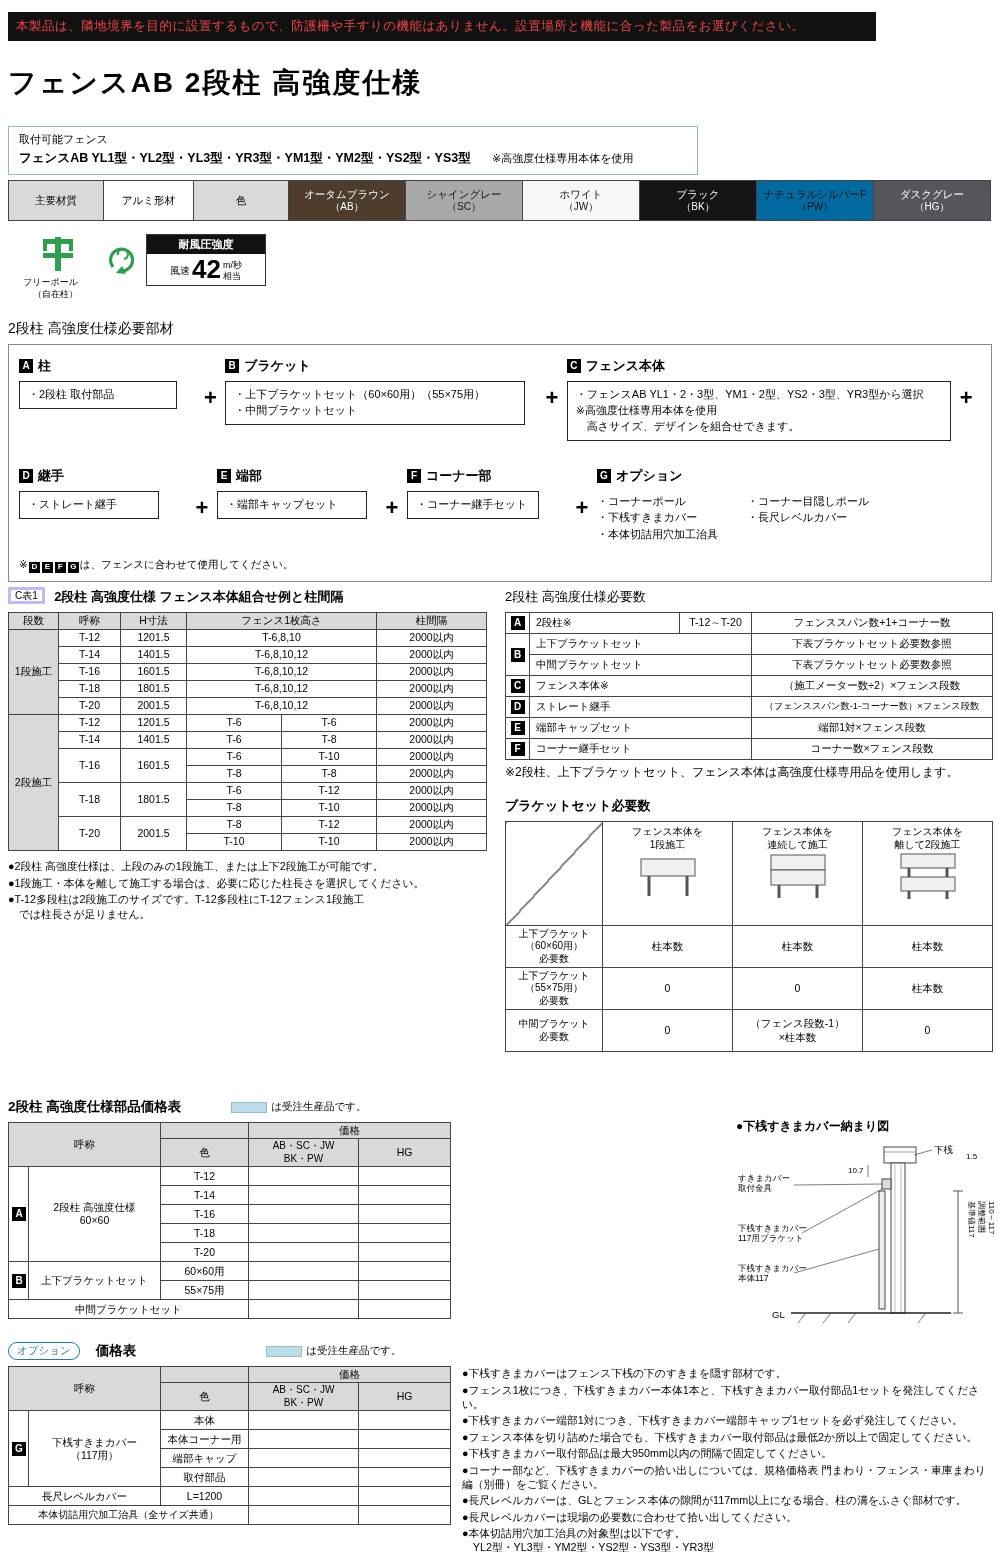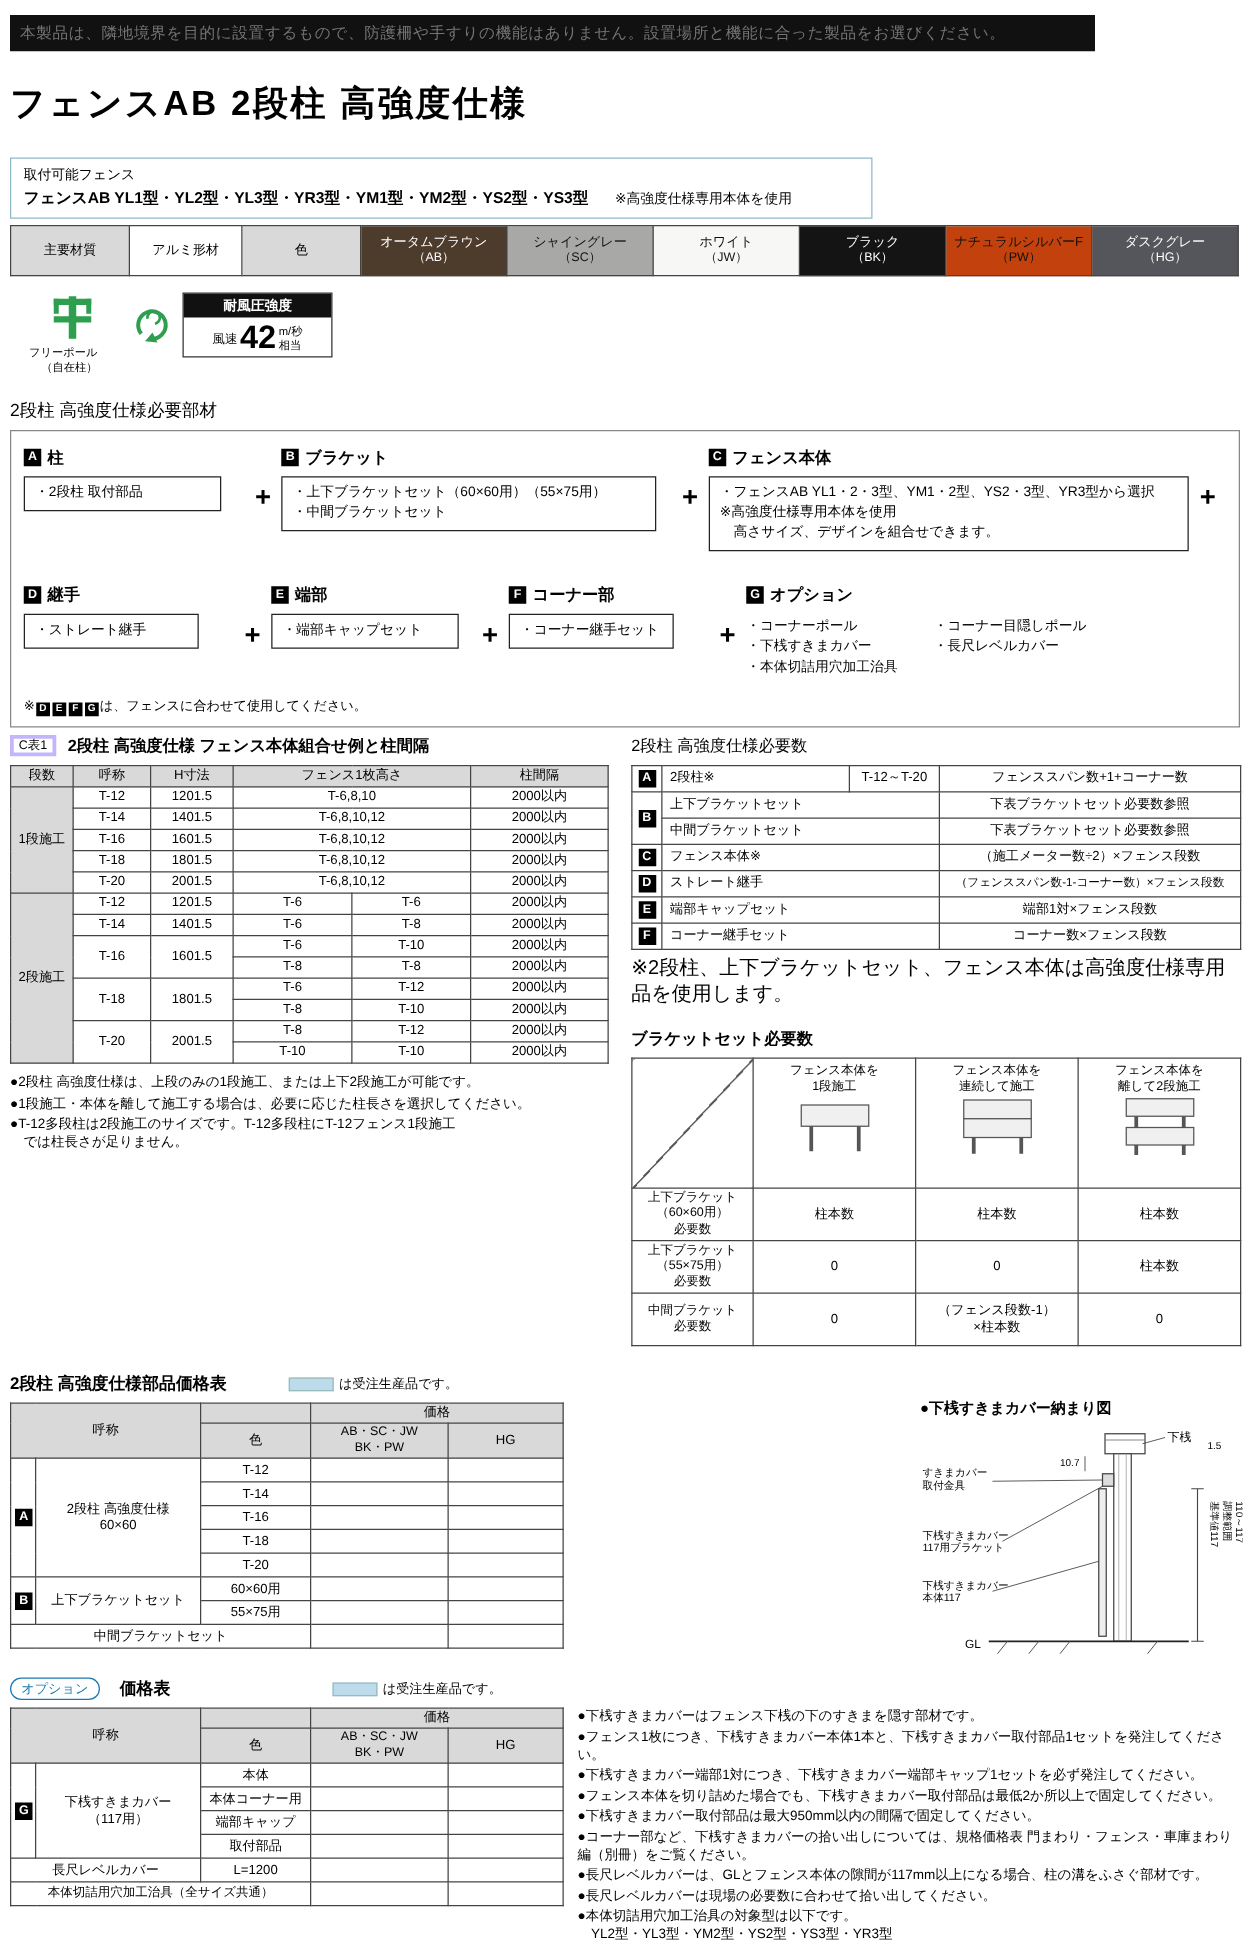--- a/index.html
+++ b/index.html
@@ -9,21 +9,21 @@
   table{border-collapse:collapse;table-layout:fixed}
   td,th{border:1px solid #444;font-weight:normal;text-align:center;vertical-align:middle;padding:1px 3px;font-size:10.5px;line-height:1.25}
   .hd{background:#d9d9d9}
   .pre{white-space:pre-line}
   .lft{text-align:left;padding-left:6px}
   .sm9{font-size:9.3px}
   .keysq{display:inline-flex;align-items:center;justify-content:center;width:14px;height:14px;background:#000;color:#fff;font-size:10px;font-weight:bold;line-height:1}
   .keysq.sm{width:11px;height:11px;font-size:8px;margin:0 1px;vertical-align:-1px}
   .sec-heading{font-size:14px;font-weight:normal}
   
-  #notice{left:8px;top:12px;width:868px;background:#111;color:#737373;font-size:12.5px;padding:6px 8px;letter-spacing:.5px}
+  #notice{left:8px;top:12px;width:868px;background:#111;color:#ef4444;font-size:12.5px;padding:6px 8px;letter-spacing:.5px}
   #title{left:8px;top:64px;font-size:28px;font-weight:bold;letter-spacing:2px}
   #compat{left:8px;top:126px;width:690px;border:1px solid #8fb8c8;padding:5px 10px 7px}
   #compat .lbl{font-size:11px;margin-bottom:3px}
   #compat .models{font-size:12.5px;font-weight:bold}
   #compat .note{font-size:11px;font-weight:normal;margin-left:18px}
   
   #materials{left:8px;top:180px}
   #materials td{height:40px}
   .sw-name{font-size:10.5px;line-height:1.2}
   .sw-code{font-size:10px;line-height:1.2}
@@ -53,21 +53,21 @@
   .tagbox{border:3px solid #c4b5fd;font-size:10px;padding:0 4px;margin-right:6px;vertical-align:2px}
   .combo-head{font-size:13px;font-weight:bold}
   .combo{margin-top:6px;width:478px}
   .combo td,.combo th{height:17px;padding:0 2px}
   .combo-notes{margin-top:8px;font-size:10.8px;line-height:1.35}
   .combo-notes div{margin-bottom:2px}
   
   #req-sec{left:505px;top:588px;width:487px}
   .req{margin-top:6px;width:487px}
   .req td{height:21px}
-  .req-note{font-size:16px;margin-top:4px}
+  .req-note{font-size:12px;margin-top:4px}
   .bracket-heading{font-size:13px;font-weight:bold;margin-top:16px}
   .bracket{margin-top:6px;width:487px}
   .bracket th{font-size:10px;padding-top:4px}
   .bracket td{height:42px}
   .bracket .bh td,.bracket .bh th{height:104px;vertical-align:top}
   .diag{background:linear-gradient(to bottom right,#fff calc(50% - .7px),#555 calc(50% - .7px),#555 calc(50% + .7px),#fff calc(50% + .7px))}
   .lbl{font-size:10px}
   
   #price1-sec{left:8px;top:1098px;width:450px}
   #price2-sec{left:8px;top:1342px;width:450px}
@@ -127,21 +127,21 @@
           <div class="sw-code">（SC）</div>
         </td>
     <td style="background:#f7f7f5;color:#111;">
           <div class="sw-name">ホワイト</div>
           <div class="sw-code">（JW）</div>
         </td>
     <td style="background:#141414;color:#fff;">
           <div class="sw-name">ブラック</div>
           <div class="sw-code">（BK）</div>
         </td>
-    <td style="background:#c2410c;color:#111;text-align:center;">
+    <td style="background:#0369a1;color:#111;text-align:center;">
           <div class="sw-name">ナチュラルシルバーF</div>
           <div class="sw-code">（PW）</div>
         </td>
     <td style="background:#54565b;color:#fff;">
           <div class="sw-name">ダスクグレー</div>
           <div class="sw-code">（HG）</div>
         </td>
   </tr>
 </tbody>
   </table>

